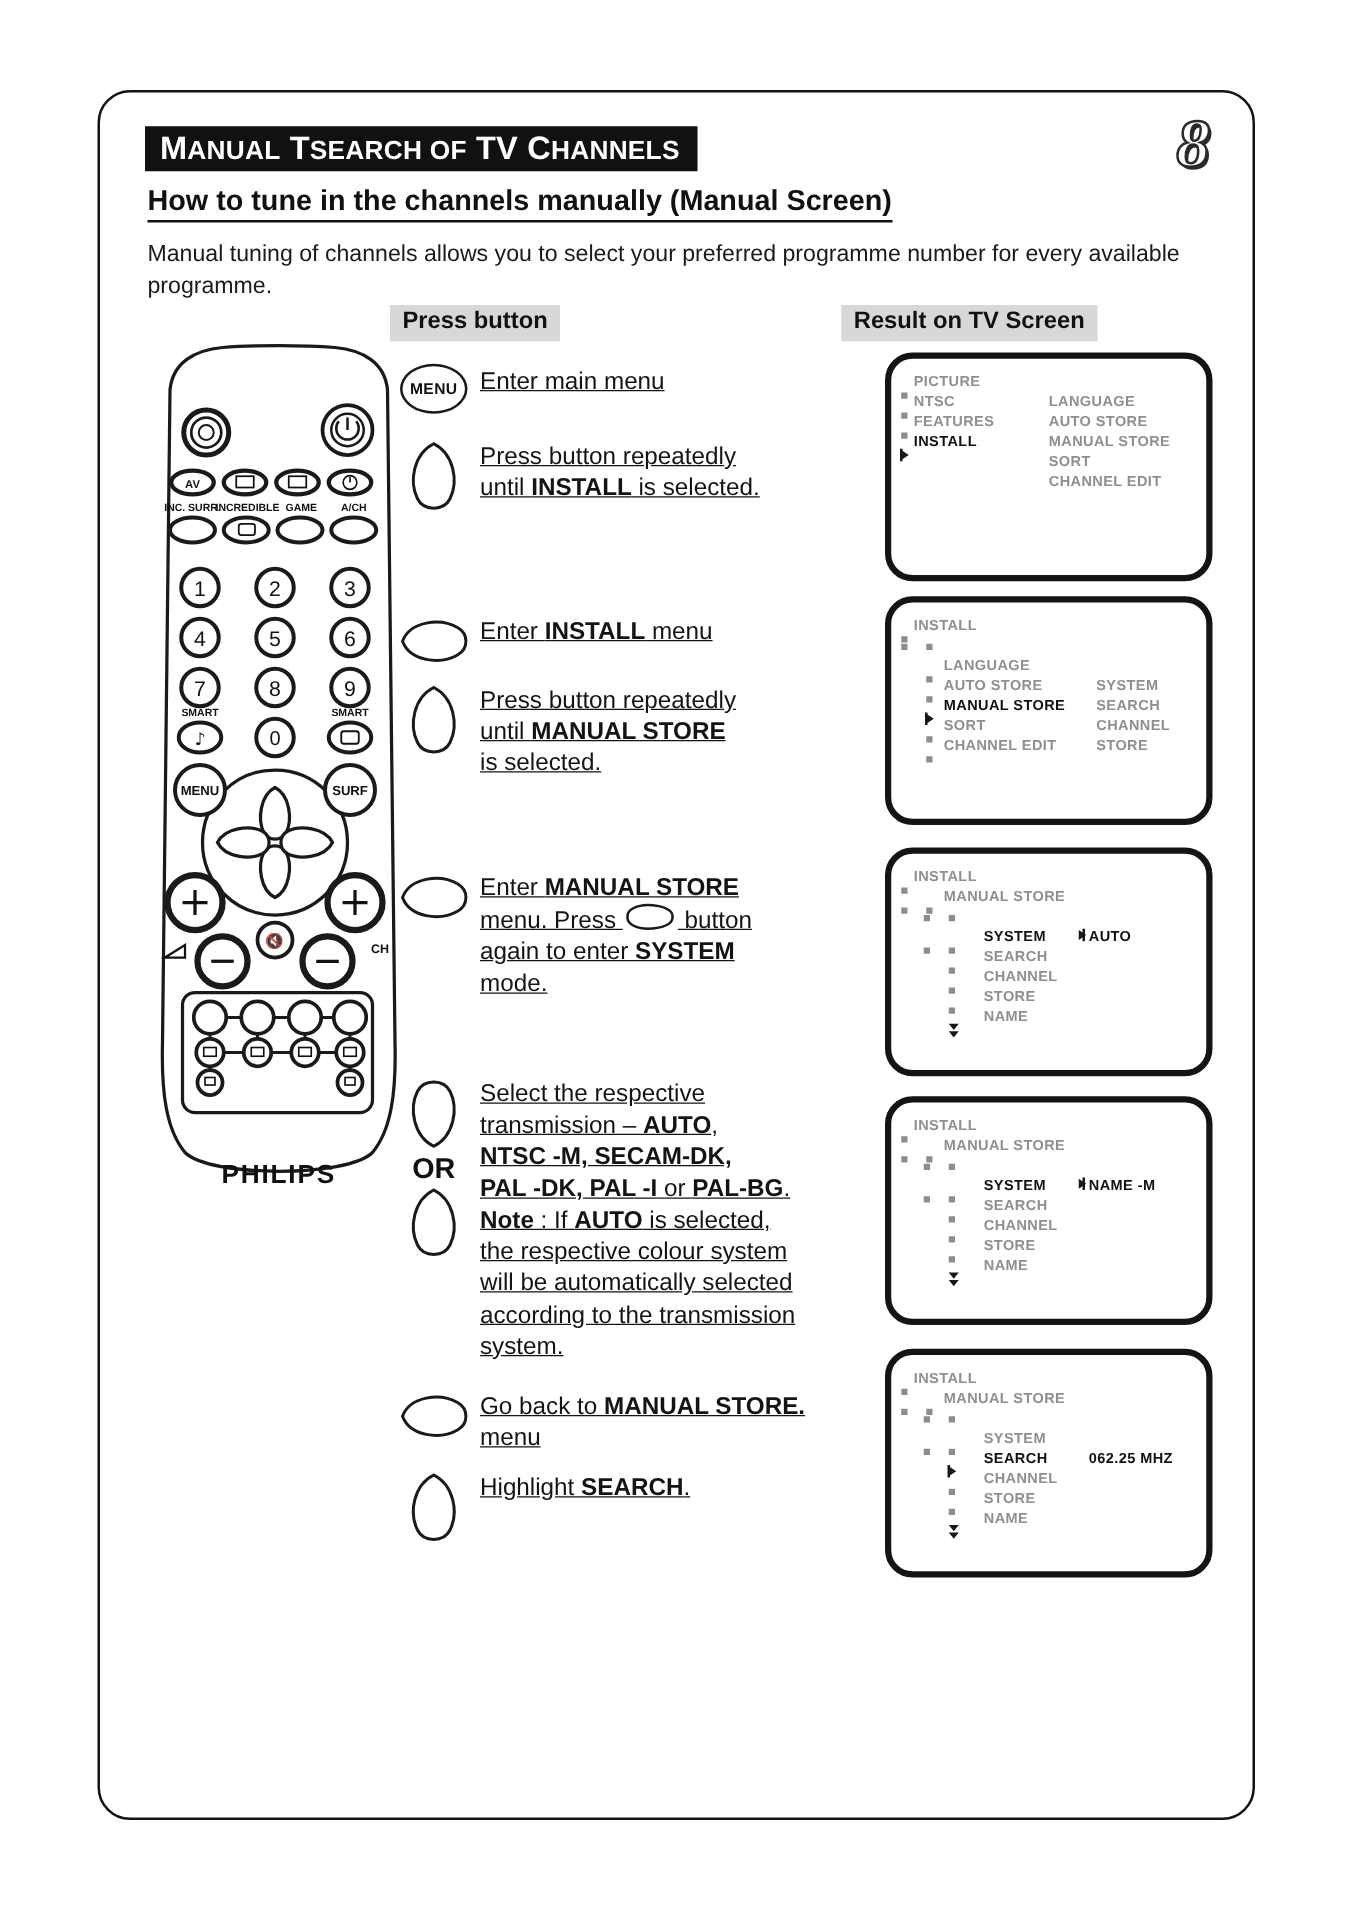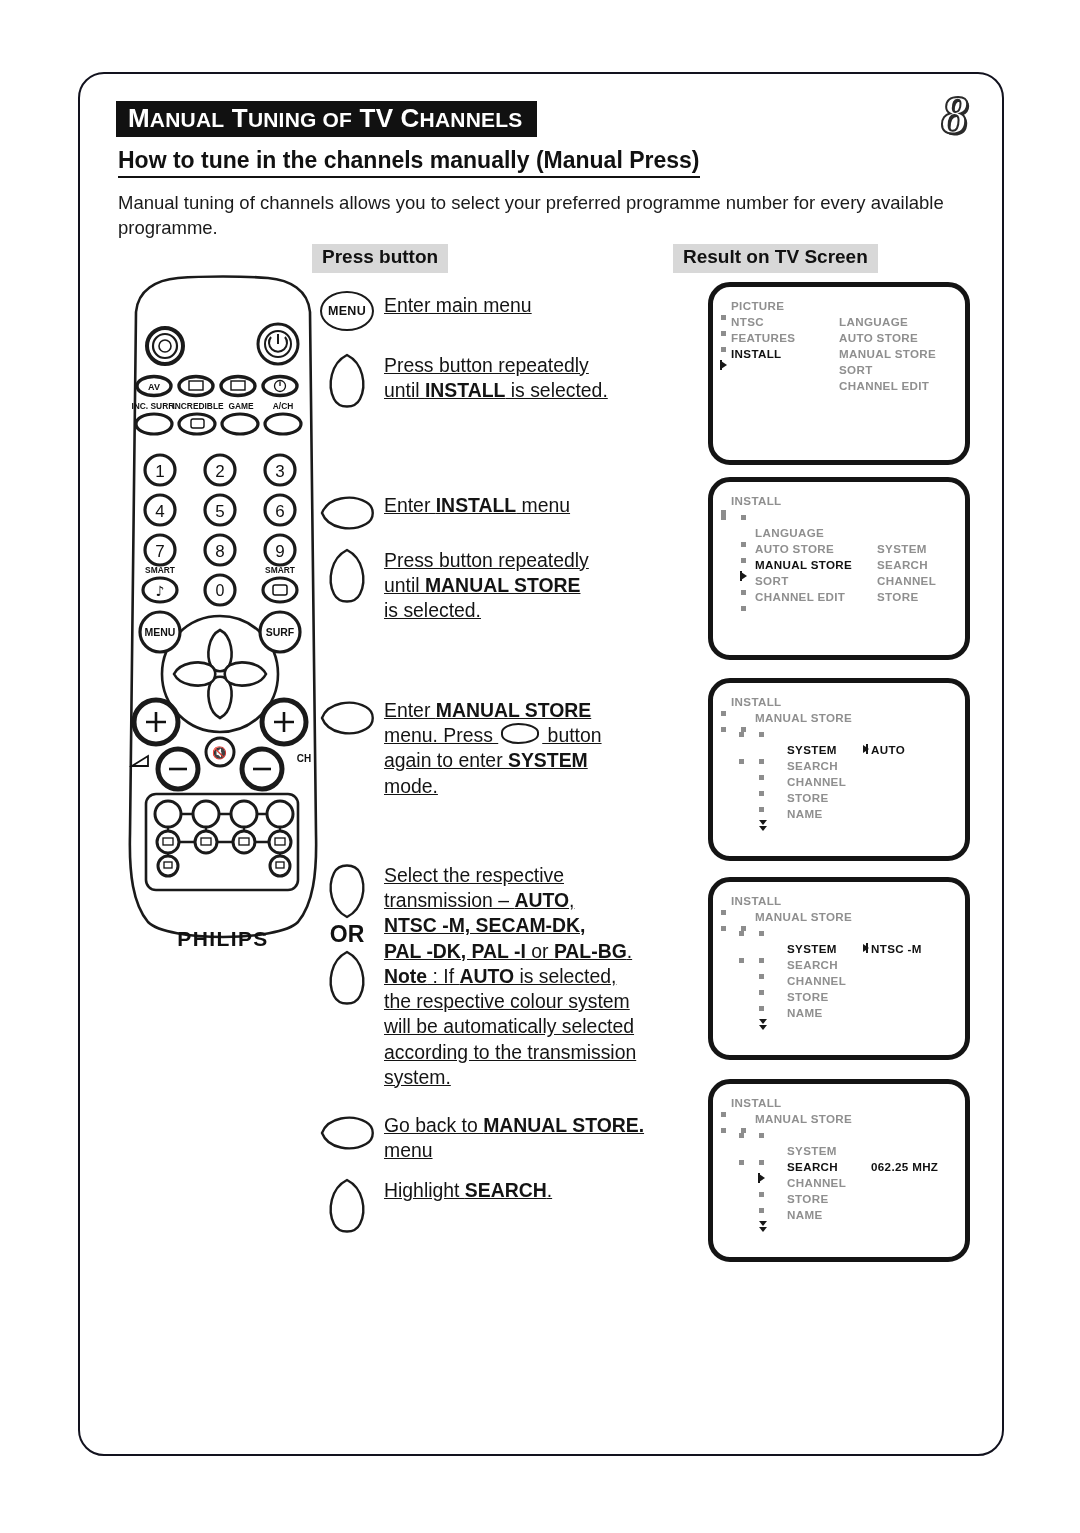--- a/index.html
+++ b/index.html
@@ -212,26 +212,26 @@
     width: 2px; height: 10px;
     background: #181818;
   }
 </style>
 </head>
 <body>
 
 <div id="page">
 
   <div class="title-bar">
-    <span>M<span class="sc">ANUAL</span> T<span class="sc">UNING OF</span> TV C<span class="sc">HANNELS</span></span>
+    <span>M<span class="sc">ANUAL</span> T<span class="sc">SEARCH OF</span> TV C<span class="sc">HANNELS</span></span>
   </div>
 
   <div class="pagenum">8</div>
 
-  <div class="subtitle">How to tune in the channels manually (Manual Press)</div>
+  <div class="subtitle">How to tune in the channels manually (Manual Screen)</div>
 
   <div class="intro">Manual tuning of channels allows you to select your preferred programme number for every available programme.</div>
 
   <div class="colhdr" id="hdr-press">Press button</div>
   <div class="colhdr" id="hdr-result">Result on TV Screen</div>
 
   <div id="remote">
     <svg width="230" height="700" viewBox="0 0 230 700" xmlns="http://www.w3.org/2000/svg">
       <g fill="none" stroke="#1a1a1a" stroke-width="2.6">
 
@@ -641,21 +641,21 @@
             <span class="bul sq" style="margin-left:10px"></span>
           </div>
       </div>
       <div class="osd-row">
         <div class="bullets">
             <span class="bul"></span>
             <span class="bul sq" style="margin-left:8px"></span>
             <span class="bul sq" style="margin-left:10px"></span>
           </div>
         <span class="lbl on" style="margin-left:18px">SYSTEM</span>
-        <span class="val" style="left:150px"><span class="curtri"></span><span>NTSC -M</span></span>
+        <span class="val" style="left:150px"><span class="curtri"></span><span>NAME -M</span></span>
       </div>
       <div class="osd-row">
         <div class="bullets">
             <span class="bul"></span>
             <span class="bul" style="margin-left:8px"></span>
             <span class="bul sq" style="margin-left:10px"></span>
           </div>
         <span class="lbl" style="margin-left:18px">SEARCH</span>
       </div>
       <div class="osd-row">

